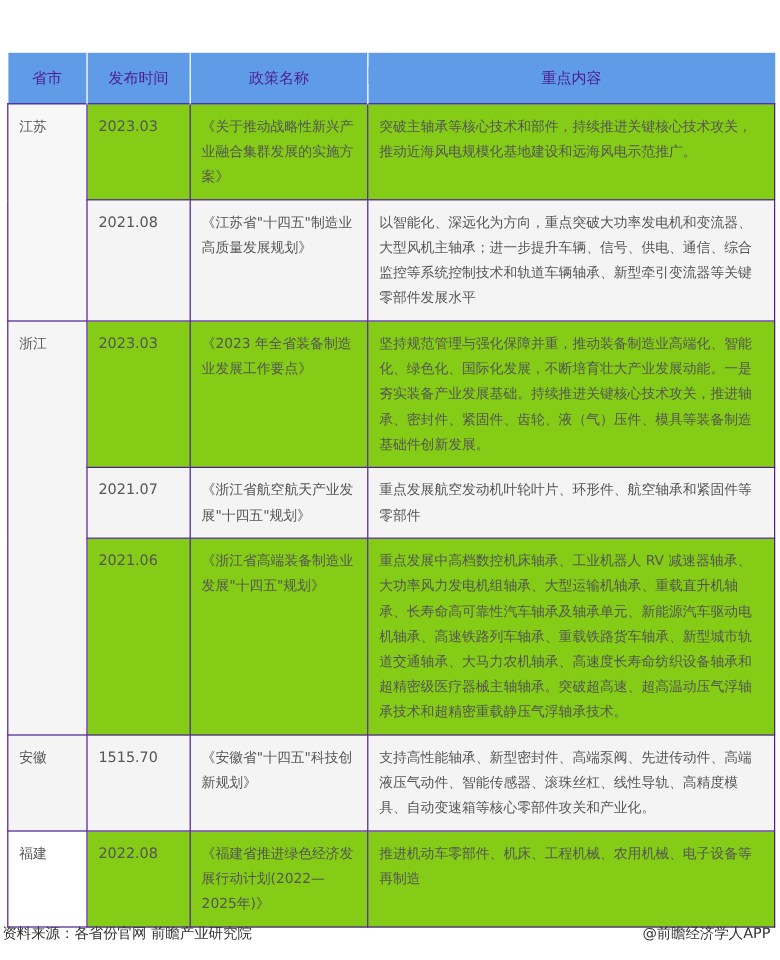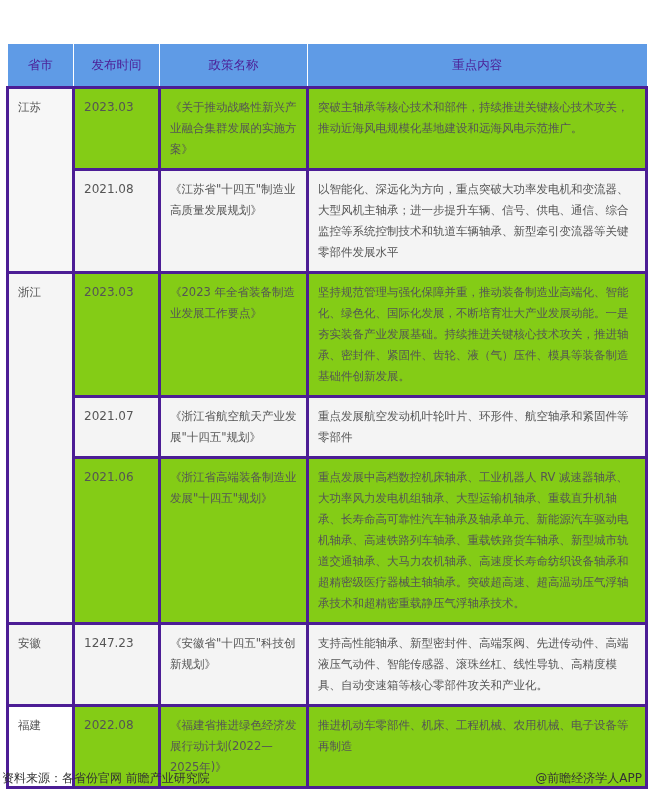--- a/index.html
+++ b/index.html
@@ -6,21 +6,21 @@
   body { width: 650px; height: 800px; position: relative; overflow: hidden;
          font-family: "DejaVu Sans", "Liberation Sans", sans-serif; color: #555; }
   .title { position: absolute; top: 8px; left: 0; width: 650px; text-align: center;
            font-size: 16px; font-weight: bold; color: #222; line-height: 24px;
            font-family: "DejaVu Serif", "Liberation Serif", serif; margin-top: 44px; }
   table.policy { position: absolute; top: 44px; left: 6px; width: 639px;
                  border-collapse: collapse; table-layout: fixed; font-size: 11.5px; }
   table.policy th { background: #5f9be6; color: #4c1d95; font-weight: normal; height: 42px;
                     font-size: 12.5px; border-right: 1px solid #ffffff; text-align: center; padding: 0; }
   table.policy th:last-child { border-right: none; }
-  table.policy td { border: 3px solid #4c1d95; vertical-align: top; padding: 8px 9px;
+  table.policy td { border: 1px solid #4c1d95; vertical-align: top; padding: 8px 9px;
                     line-height: 21px; color: #555; }
   td.prov { background: #f5f5f5; padding-left: 8px; }
   td.date { padding-left: 13px; font-size: 12px; }
   td.vmid { vertical-align: middle; }
   tr.gray td { background: #f4f4f4; }
   tr.white td:not(.prov) { background: #84cc16; }
   .footer-left { position: absolute; left: 2px; top: 770px; font-size: 12px; color: #333; }
   .footer-right { position: absolute; right: 8px; top: 770px; font-size: 12px; color: #333; }
 </style>
 </head>
@@ -66,21 +66,21 @@
       <td class="vmid">《浙江省航空航天产业发展"十四五"规划》</td>
       <td>重点发展航空发动机叶轮叶片、环形件、航空轴承和紧固件等零部件</td>
     </tr>
     <tr class="white" style="height:161px">
       <td class="date">2021.06</td>
       <td>《浙江省高端装备制造业发展"十四五"规划》</td>
       <td>重点发展中高档数控机床轴承、工业机器人 RV 减速器轴承、大功率风力发电机组轴承、大型运输机轴承、重载直升机轴承、长寿命高可靠性汽车轴承及轴承单元、新能源汽车驱动电机轴承、高速铁路列车轴承、重载铁路货车轴承、新型城市轨道交通轴承、大马力农机轴承、高速度长寿命纺织设备轴承和超精密级医疗器械主轴轴承。突破超高速、超高温动压气浮轴承技术和超精密重载静压气浮轴承技术。</td>
     </tr>
     <tr class="gray" style="height:77px">
       <td class="prov vmid">安徽</td>
-      <td class="date vmid">1247.23</td>
+      <td class="date vmid">1515.70</td>
       <td class="vmid">《安徽省"十四五"科技创新规划》</td>
       <td>支持高性能轴承、新型密封件、高端泵阀、先进传动件、高端液压气动件、智能传感器、滚珠丝杠、线性导轨、高精度模具、自动变速箱等核心零部件攻关和产业化。</td>
     </tr>
     <tr class="white" style="height:80px">
       <td class="prov" style="background:#ffffff">福建</td>
       <td class="date">2022.08</td>
       <td>《福建省推进绿色经济发展行动计划(2022—2025年)》</td>
       <td>推进机动车零部件、机床、工程机械、农用机械、电子设备等再制造</td>
     </tr>
   </tbody>

